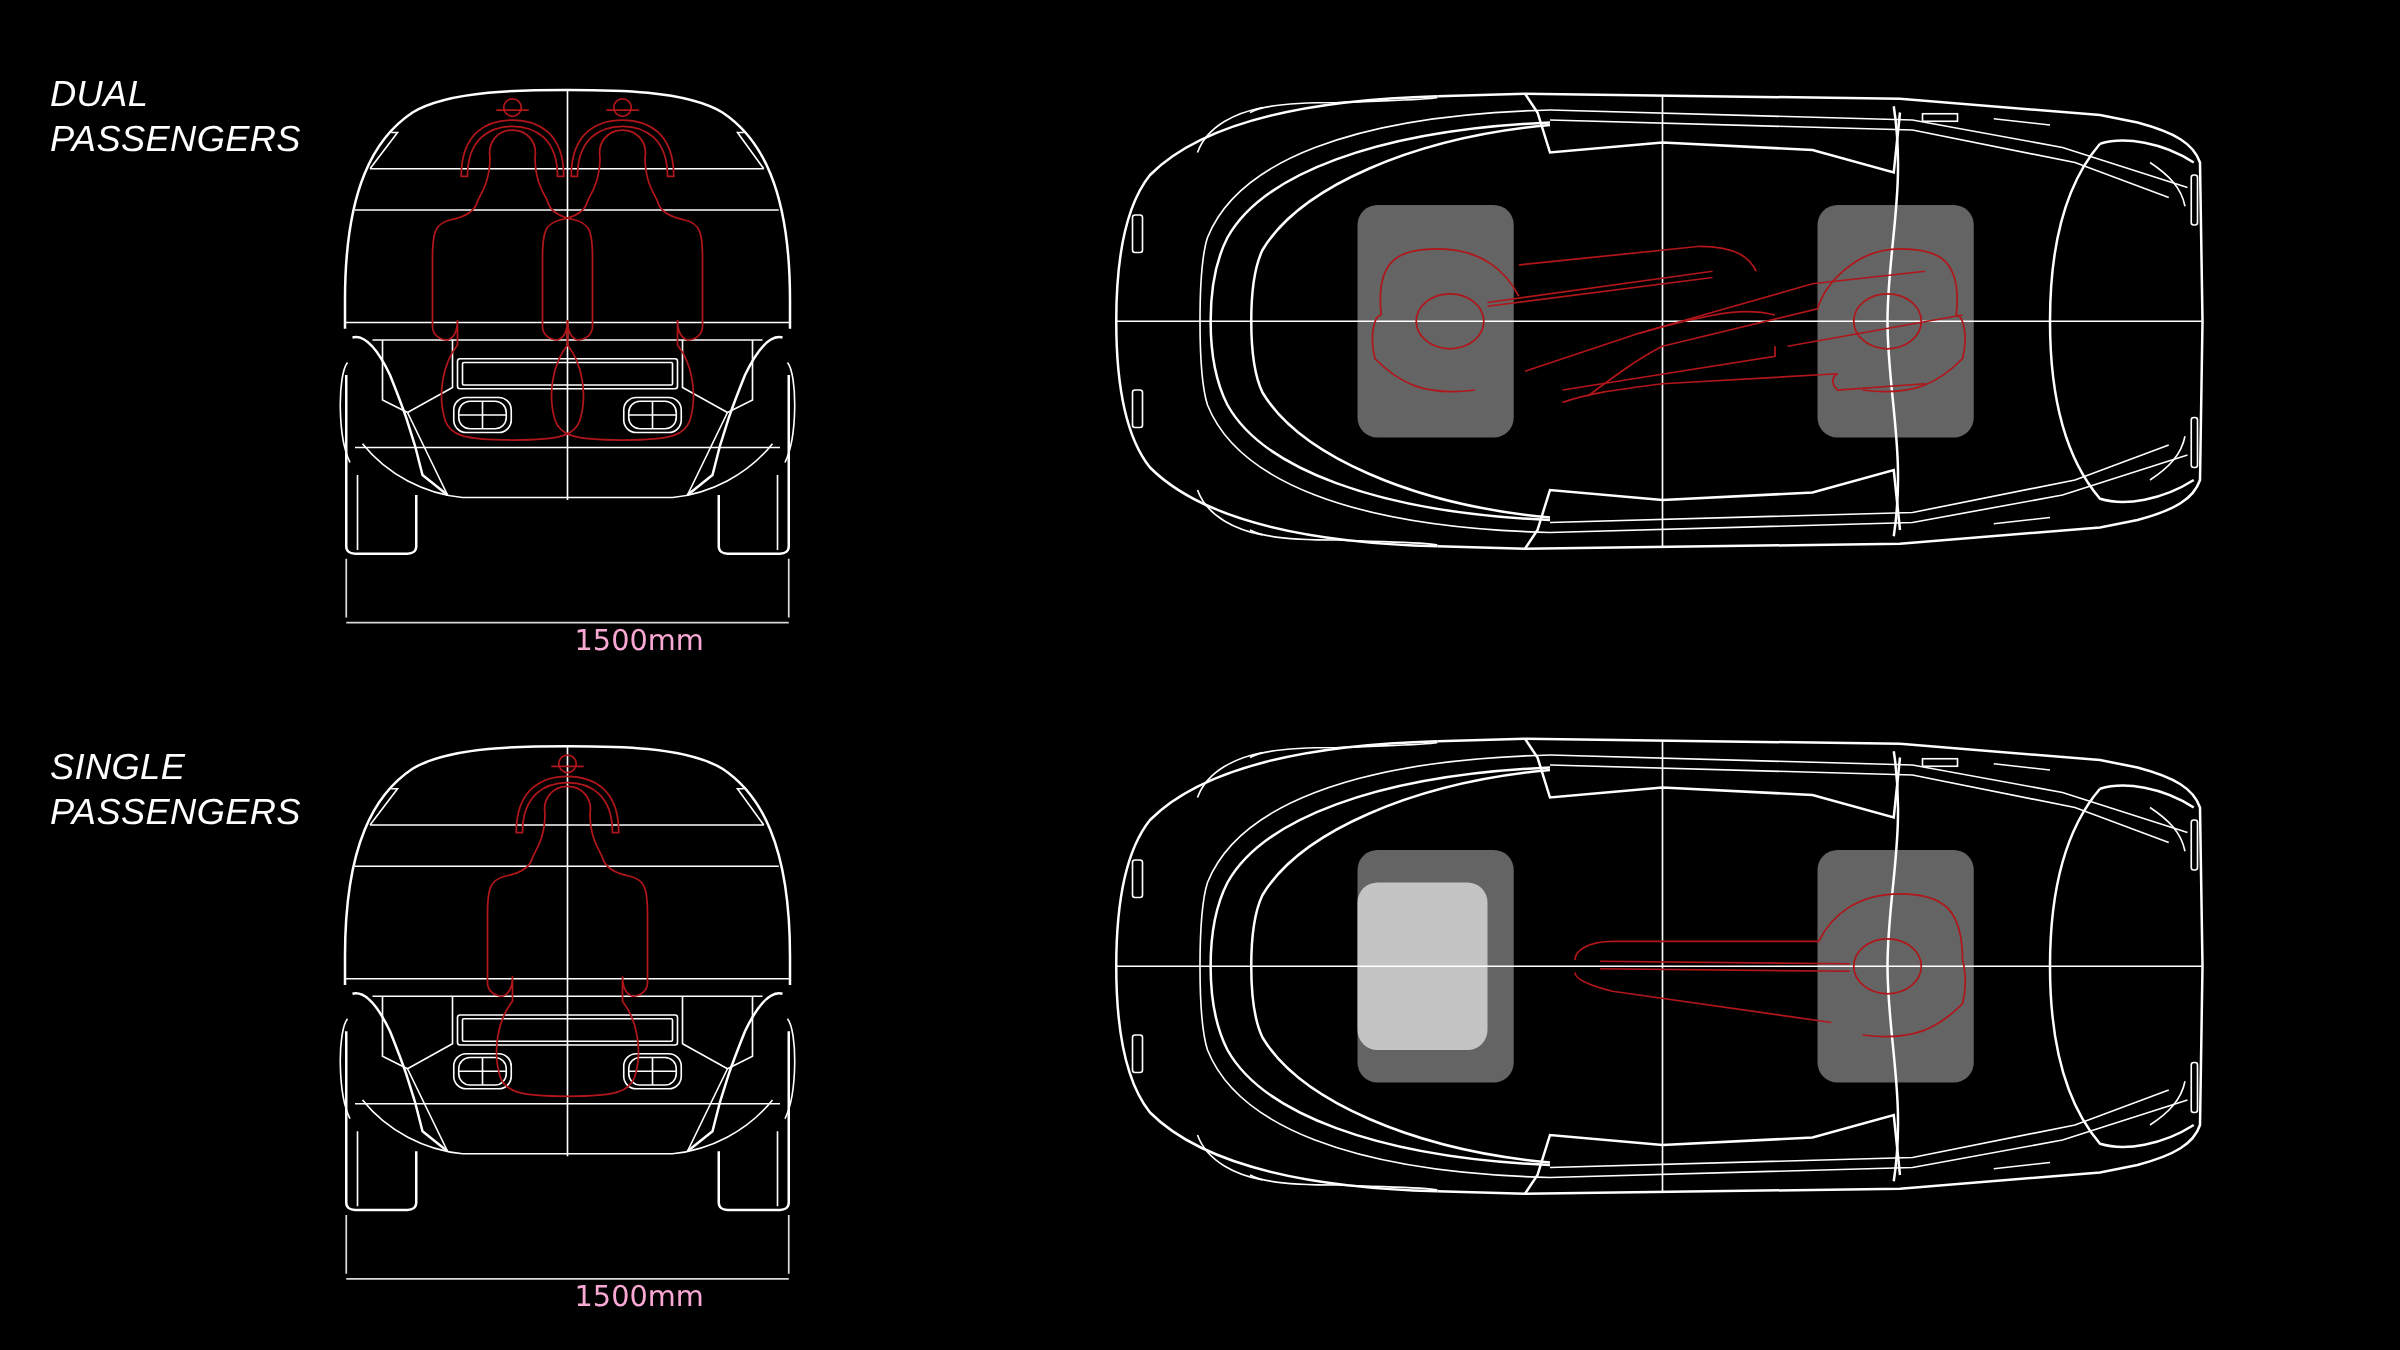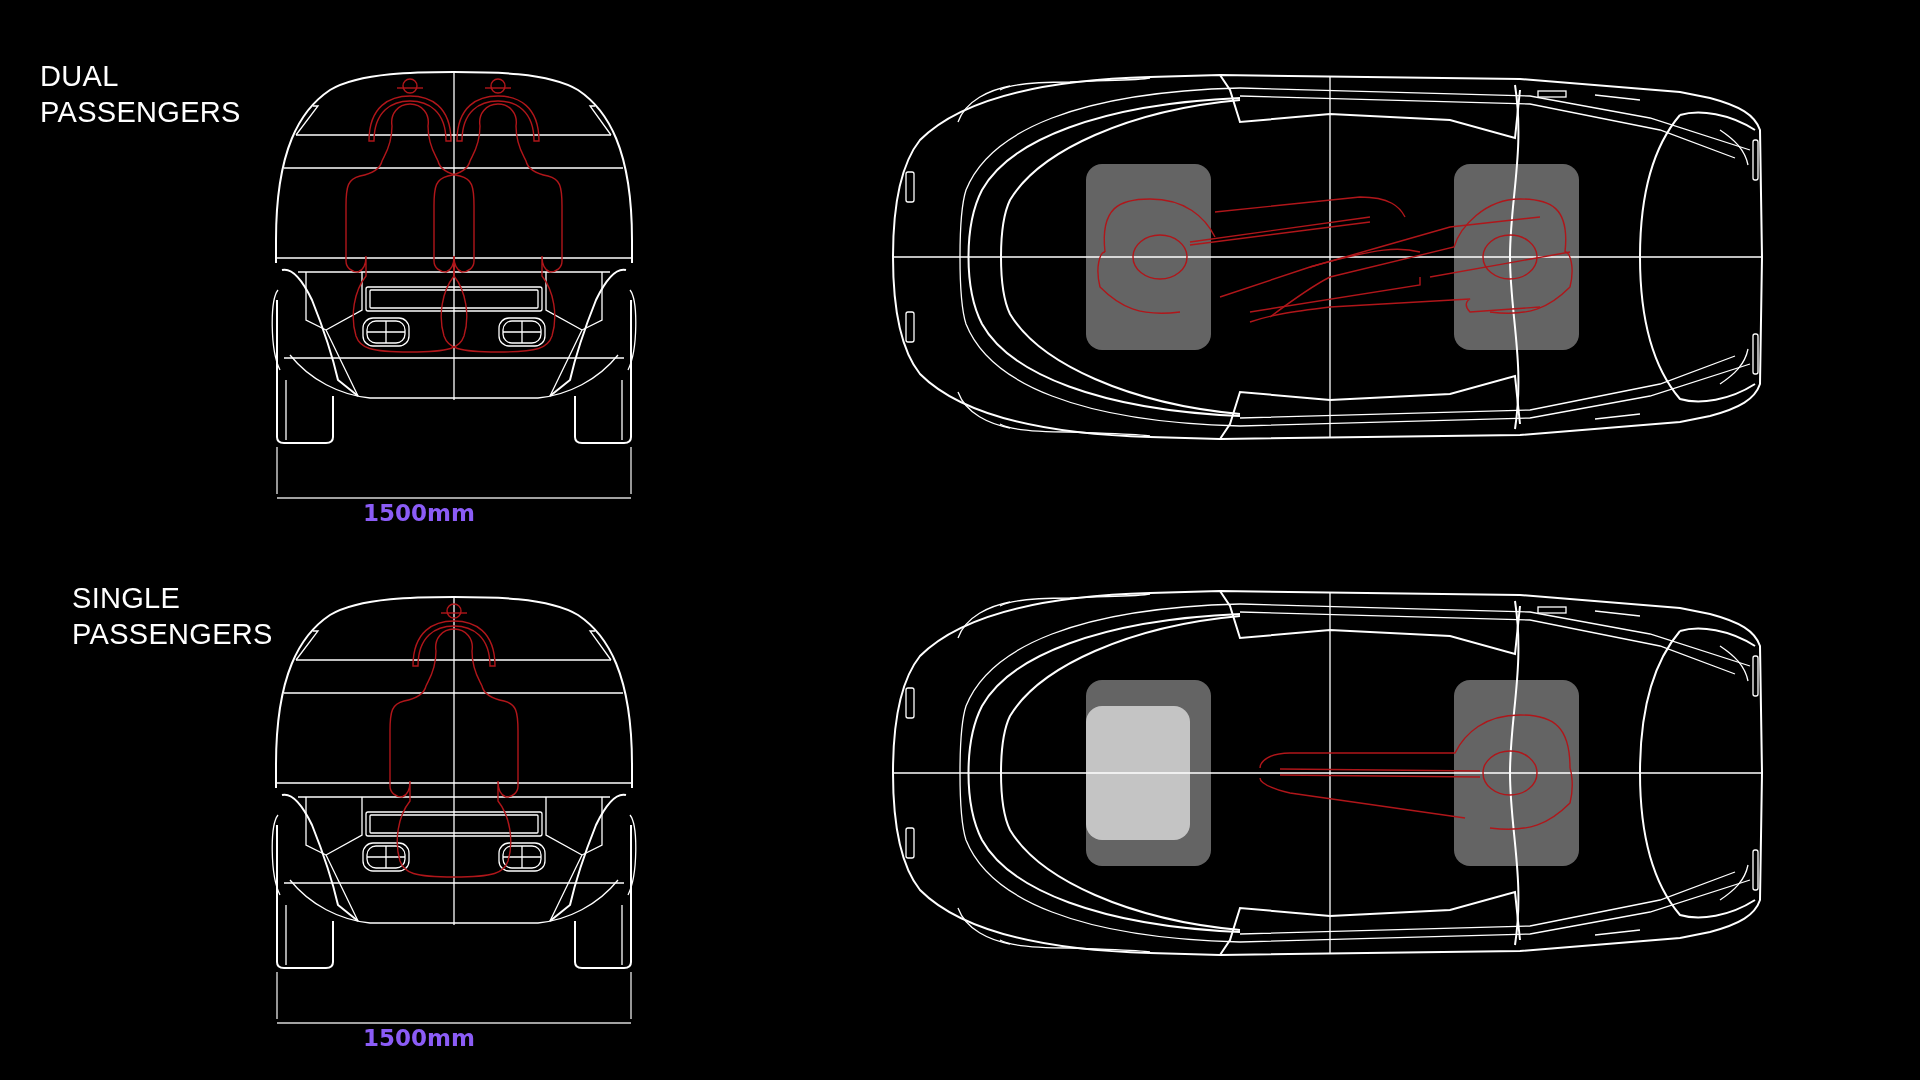--- a/index.html
+++ b/index.html
@@ -1,33 +1,33 @@
 <!DOCTYPE html>
 <html><head>
 <meta charset="utf-8">
 <style>
   html,body{margin:0;padding:0;background:#000;}
   body{width:1920px;height:1080px;position:relative;overflow:hidden;font-family:"Liberation Sans",sans-serif;}
-  .label{position:absolute;left:40px;color:#fff;font-size:29px;line-height:36px;letter-spacing:0.3px;}
+  .label{position:absolute;left:40px;color:#fff;font-size:29px;line-height:36px;letter-spacing:0.3px;font-style:italic;}
   .label div{white-space:nowrap;}
-  .dim{position:absolute;color:#8b5cf6;font-size:23px;font-family:"DejaVu Sans",sans-serif;font-weight:700;width:200px;text-align:left;}
+  .dim{position:absolute;color:#f9a8d4;font-size:23px;font-family:"DejaVu Sans",sans-serif;font-weight:400;width:200px;text-align:right;}
   svg{position:absolute;left:0;top:0;}
   .w{fill:none;stroke:#fff;stroke-width:2;}
   .wt{fill:none;stroke:#fff;stroke-width:1.3;}
   .r{fill:none;stroke:#b0161a;stroke-width:1.4;}
   .g{fill:none;stroke:#d8d8d8;stroke-width:1.4;}
 </style>
 </head>
 <body>
 
 <div class="label" style="top:58px;">
   <div>DUAL</div>
   <div>PASSENGERS</div>
 </div>
-<div class="label" style="top:580px;margin-left:32px;">
+<div class="label" style="top:596px;">
   <div>SINGLE</div>
   <div>PASSENGERS</div>
 </div>
 
 <div class="dim" style="left:363px;top:500px;">1500mm</div>
 <div class="dim" style="left:363px;top:1025px;">1500mm</div>
 
 <svg width="1920" height="1080" viewBox="0 0 1920 1080">
   <defs>
 

